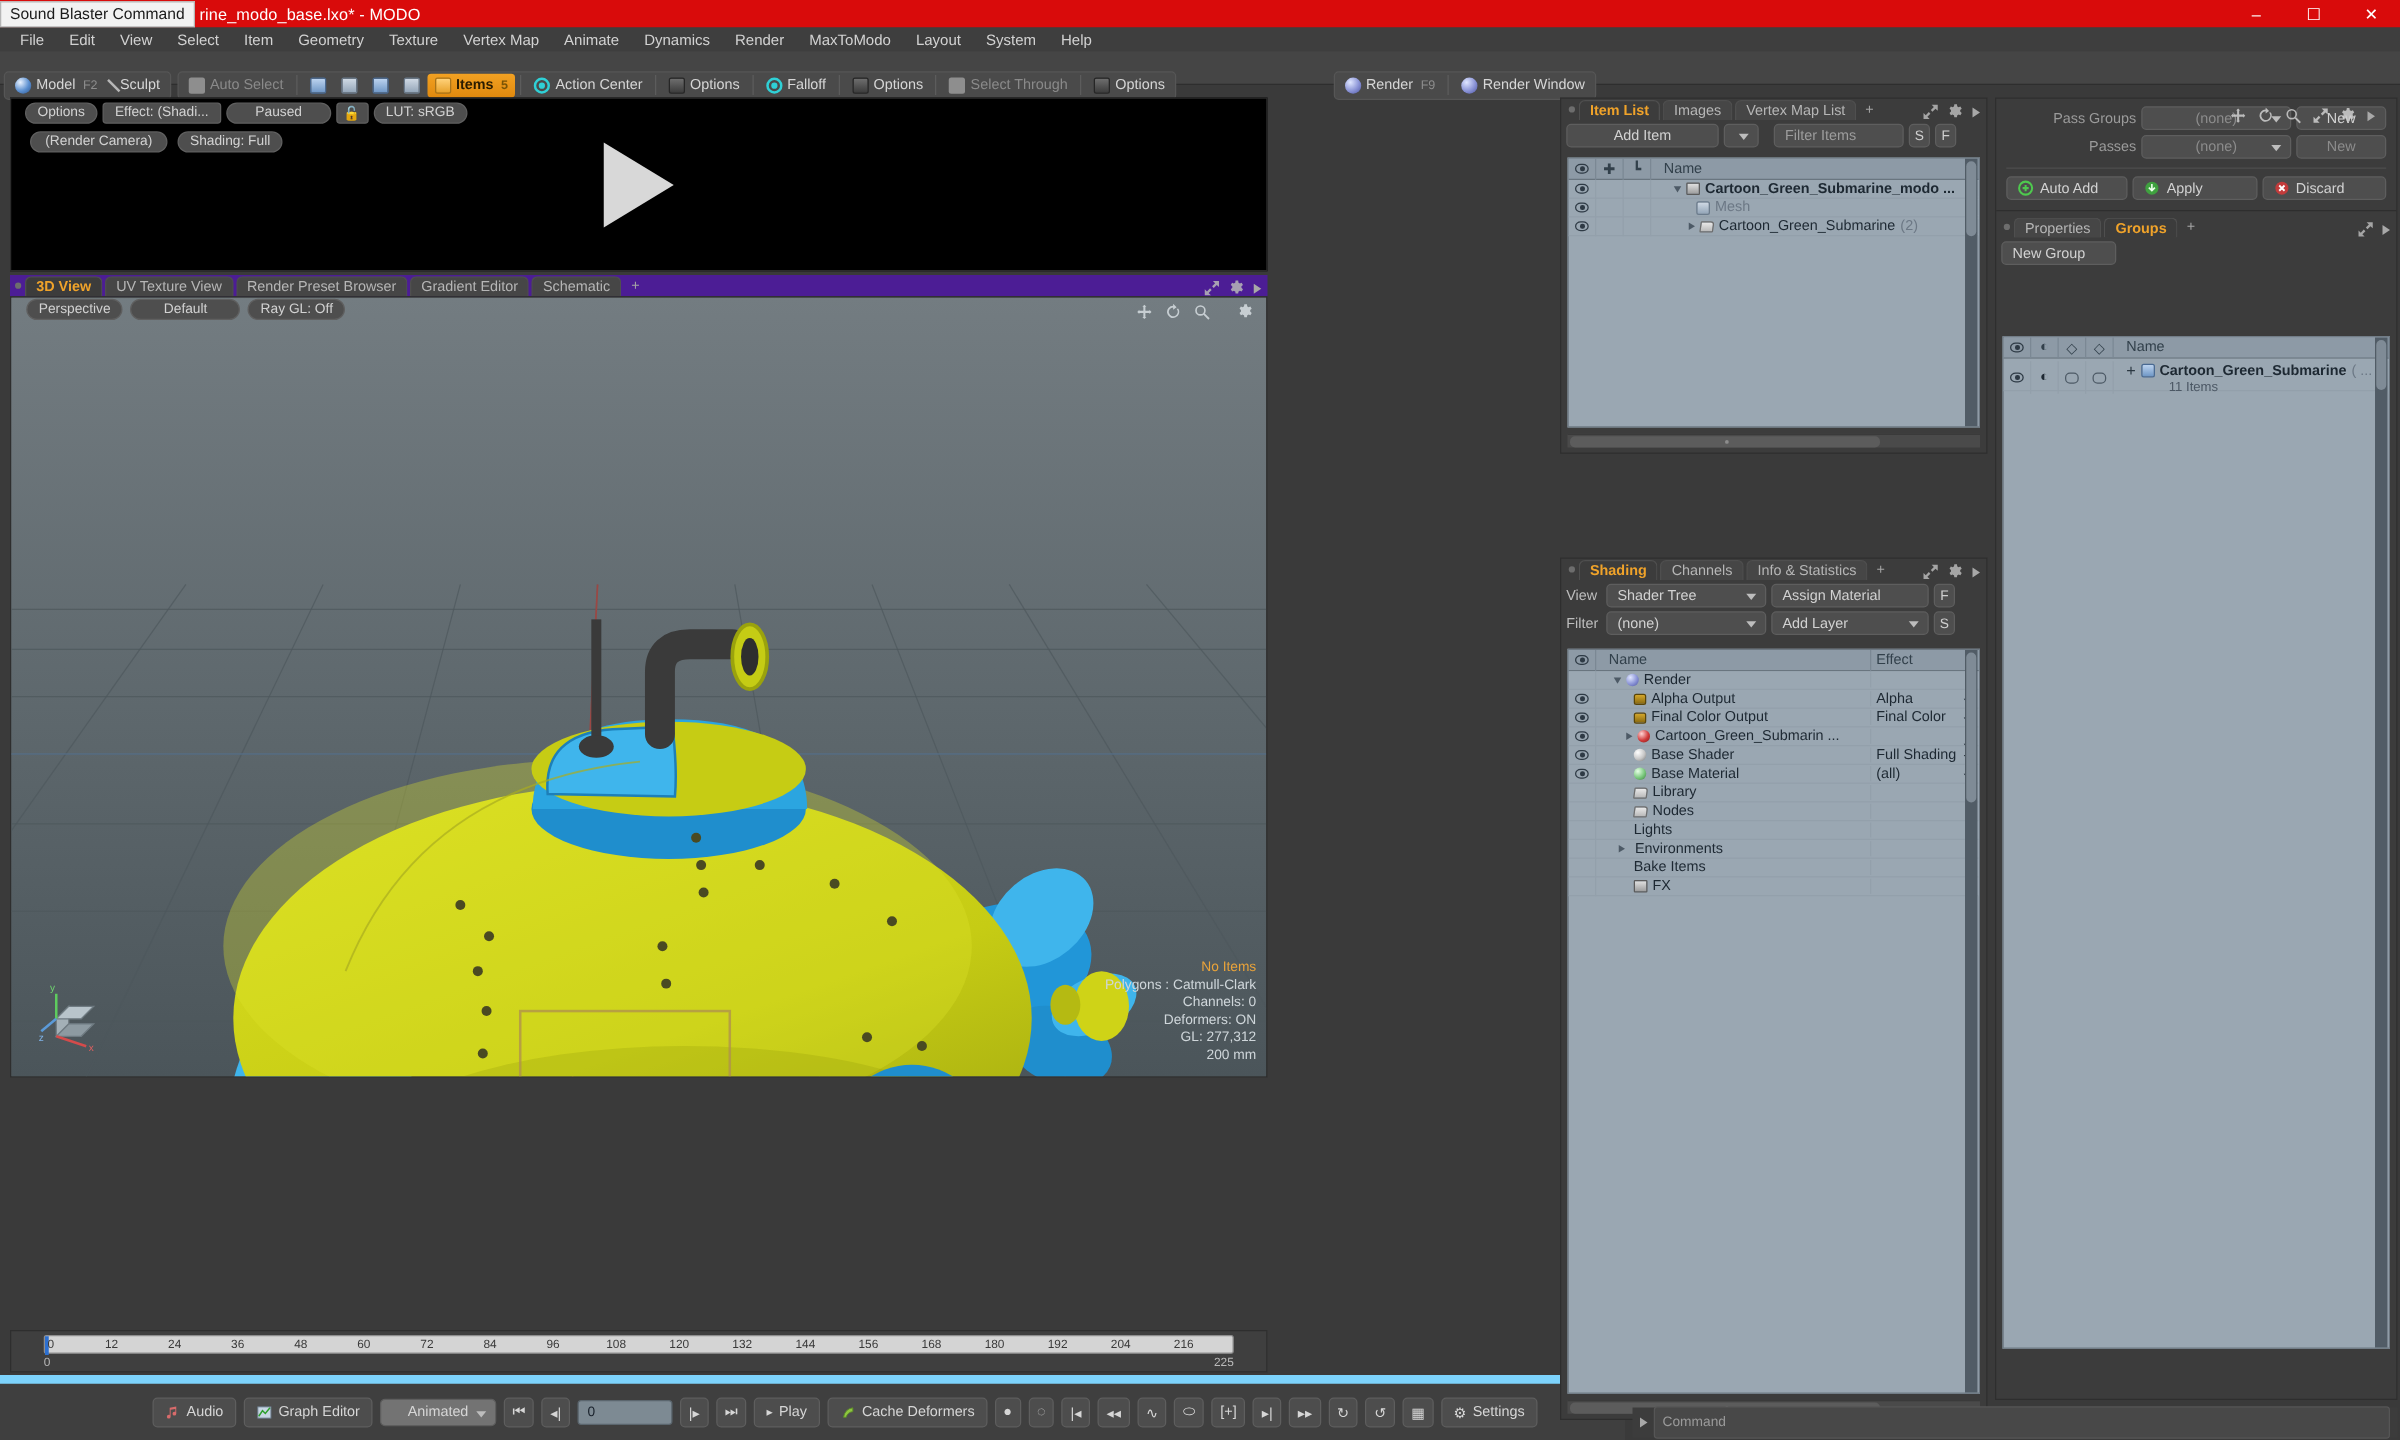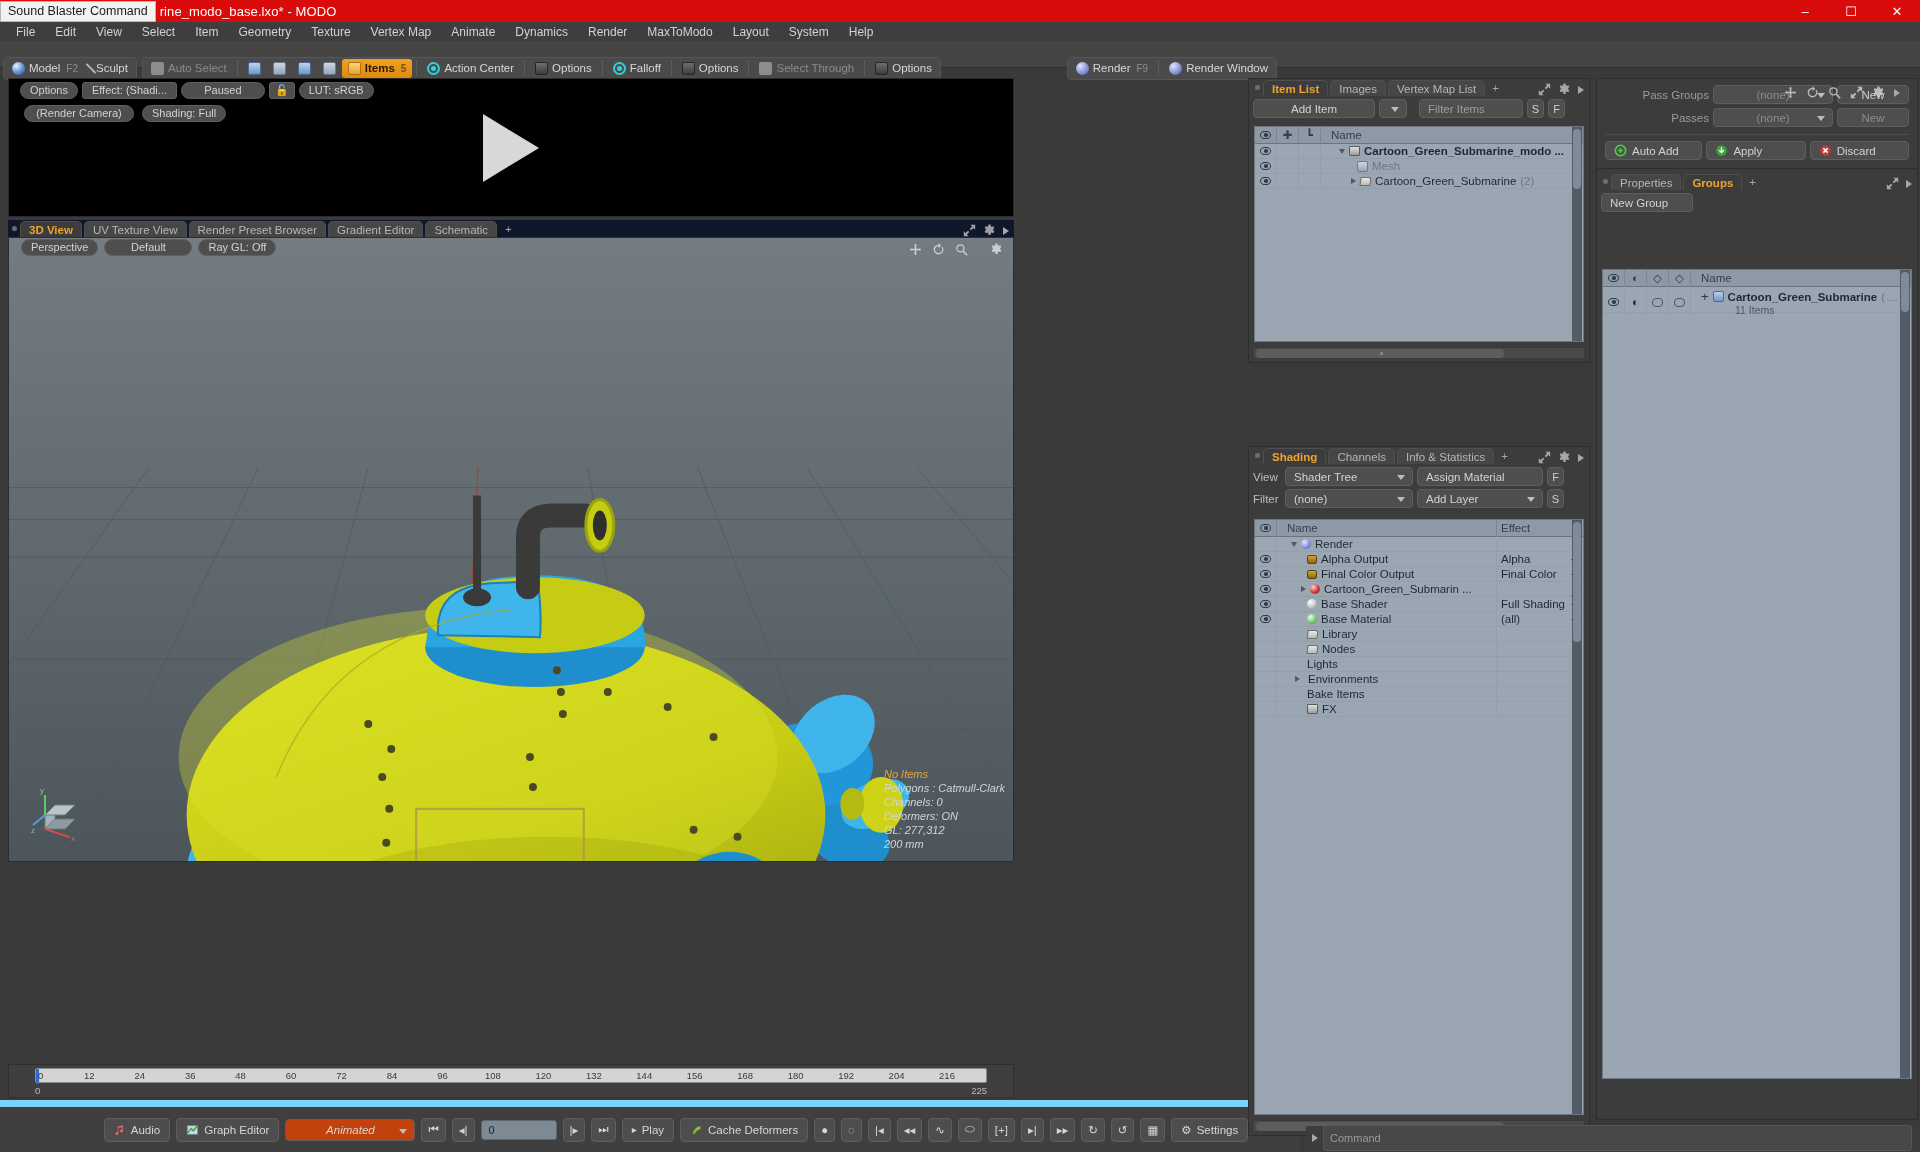--- a/index.html
+++ b/index.html
@@ -112,21 +112,21 @@
 
   .playtri {
     position: absolute; left: 50%; top: 50%; transform: translate(-50%,-50%);
     width: 0; height: 0; border-left: 56px solid #d8d8d8;
     border-top: 34px solid transparent; border-bottom: 34px solid transparent;
   }
 
   
   .vptabs {
     position: absolute; left: 8px; top: 220px; width: 1006px; height: 17px;
-    display: flex; align-items: flex-end; background: #0f172a;
+    display: flex; align-items: flex-end; background: #4c1d95;
   }
   .dot-handle { width: 12px; height: 17px; display:flex; align-items:center; justify-content:center; }
   .dot-handle:after { content:''; width:5px; height:5px; border-radius:50%; background:#6d6d6d; }
   .vtab {
     height: 16px; padding: 0 8px; font-size: 11.5px; color: #b6b6b6;
     background: #464646; border-radius: 5px 5px 0 0; margin-right: 2px;
     display: flex; align-items: center; border: 1px solid #4f4f4f; border-bottom: none;
   }
   .vtab.on { color: #f0a32a; background: #3c3c3c; font-weight: 600; }
   .vtab.plus { padding: 0 6px; color: #a5a5a5; background: transparent; border: none; }
@@ -140,22 +140,22 @@
     overflow: hidden; border: 1px solid #2e2e2e;
   }
   .vp-toprow {
     position: absolute; left: 0; top: 0; width: 100%; height: 18px;
     display: flex; align-items: center; gap: 6px; padding-left: 12px; z-index: 5;
   }
   .vp-icons { position:absolute; right: 10px; top: 5px; display:flex; gap:10px; z-index:6; }
 
   .grid { position: absolute; inset: 0; }
   .vp-stats {
-    position: absolute; right: 8px; bottom: 10px; 
-    font-size: 11px; color: #cfd6da; line-height: 14px; z-index: 5; font-style: italic;
+    position: absolute; right: 8px; bottom: 10px; text-align: right;
+    font-size: 11px; color: #cfd6da; line-height: 14px; z-index: 5;
   }
   .vp-stats .noitems { color: #e9a33a; }
   .axis-gizmo { position: absolute; left: 22px; bottom: 18px; width: 62px; height: 62px; z-index: 5; }
 
   
   .timeline {
     position: absolute; left: 8px; top: 1064px; width: 1006px; height: 34px;
     background: #3f3f3f; border: 1px solid #2e2e2e;
   }
   .tl-track {
@@ -178,23 +178,23 @@
     background: #4d4d4d; border: 1px solid #5e5e5e; border-radius: 4px;
     color: #d6d6d6; font-size: 11.5px; white-space: nowrap;
   }
   .bbtn.sq { padding: 0 6px; }
   .frame-field {
     width: 76px; height: 20px; background: #7d8a93; border: 1px solid #5b666e;
     border-radius: 3px; color: #18202a; font-size: 11px; display: flex;
     align-items: center; padding-left: 7px;
   }
   .sel-drop {
-    width: 130px; height: 22px; background: #c2410c; border: 1px solid #5e5e5e;
+    width: 93px; height: 22px; background: #737373; border: 1px solid #5e5e5e;
     border-radius: 4px; display: flex; align-items: center; justify-content: center;
-    position: relative; color: #d6d6d6; font-size: 11.5px; font-style: italic;
+    position: relative; color: #d6d6d6; font-size: 11.5px;
   }
   .sel-drop:after {
     content:''; position:absolute; right:7px; top:9px;
     border-left:4px solid transparent; border-right:4px solid transparent; border-top:5px solid #bdbdbd;
   }
 
   
   .panel { position: absolute; background: #3c3c3c; border: 1px solid #2e2e2e; }
   .ptabs { height: 17px; display: flex; align-items: flex-end; padding-left: 2px; }
   .ptab {

